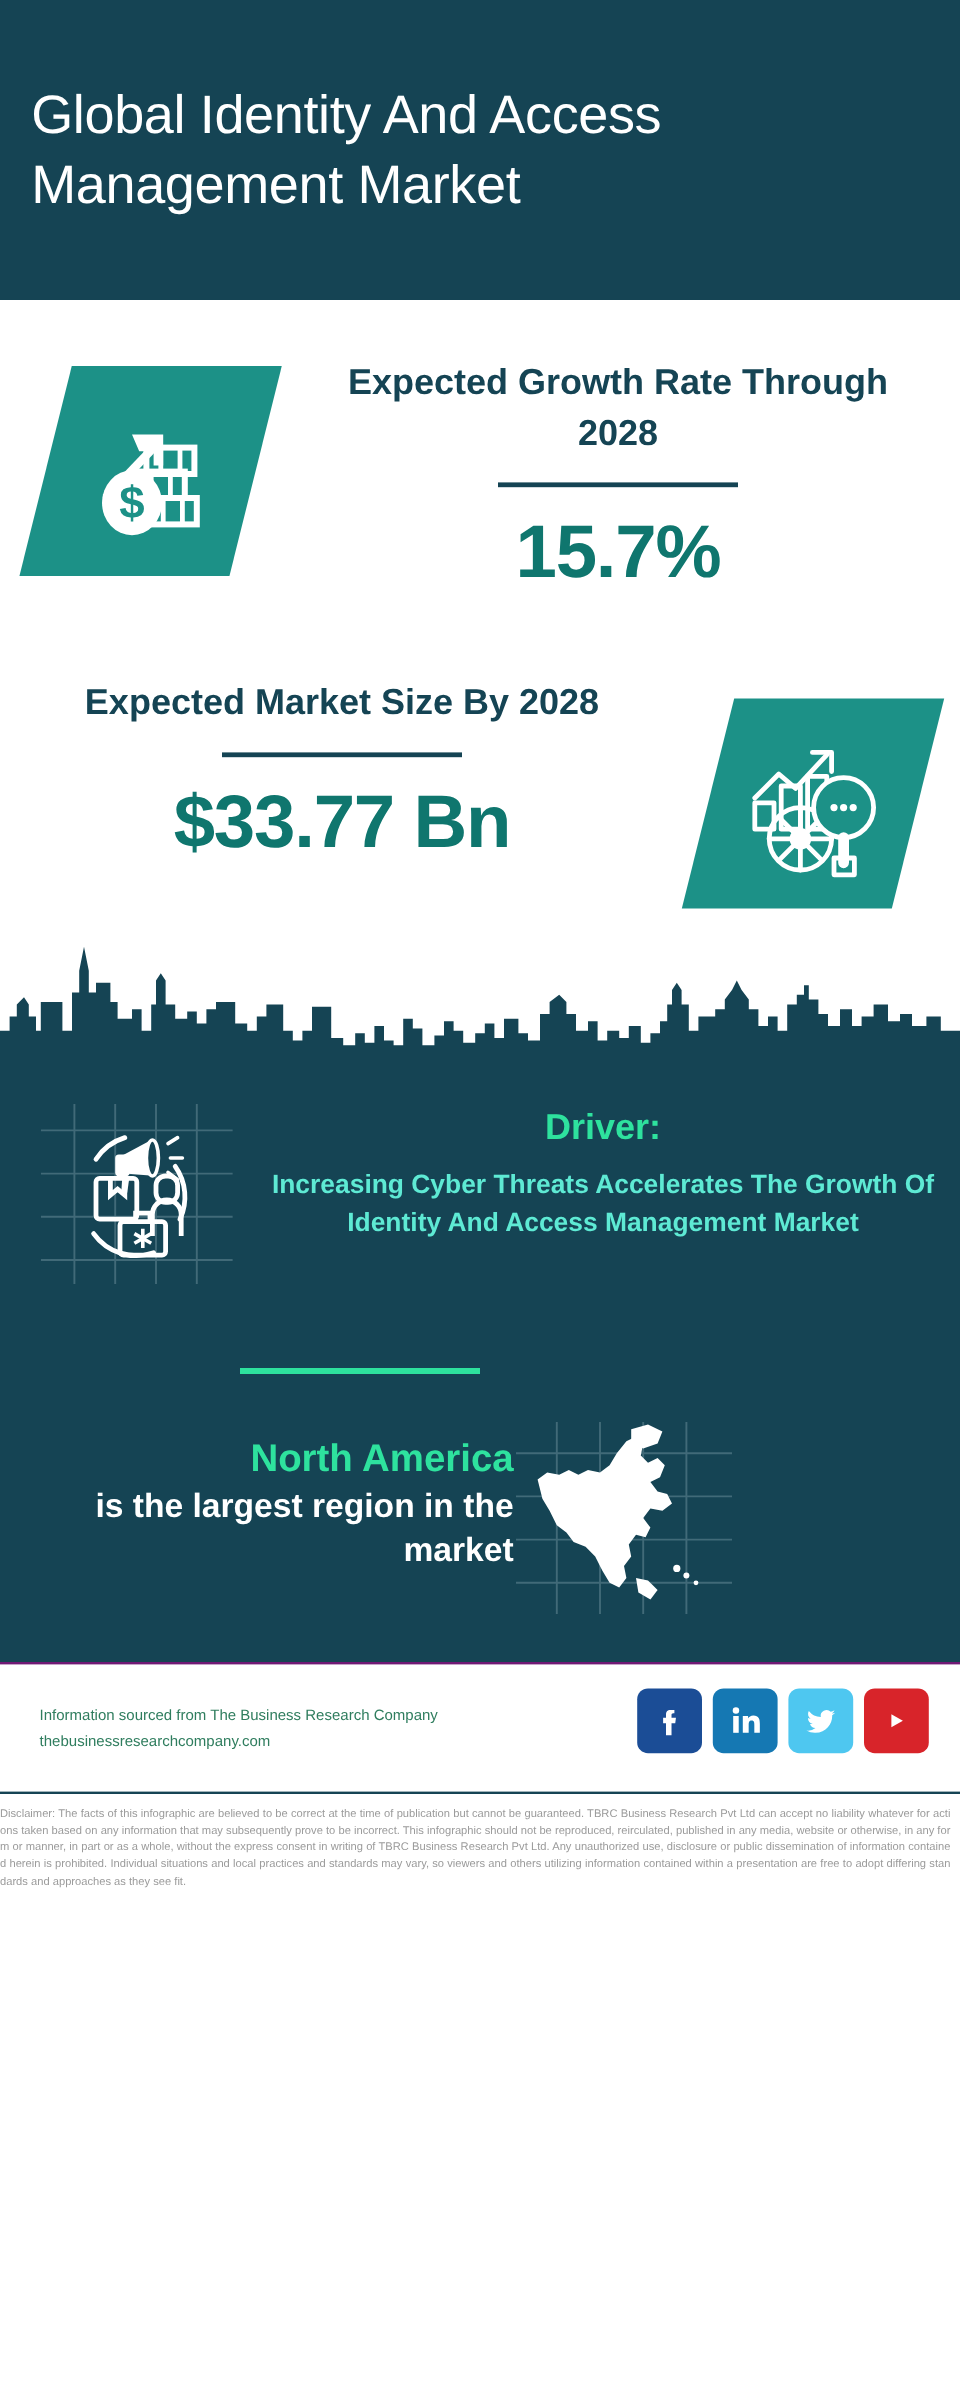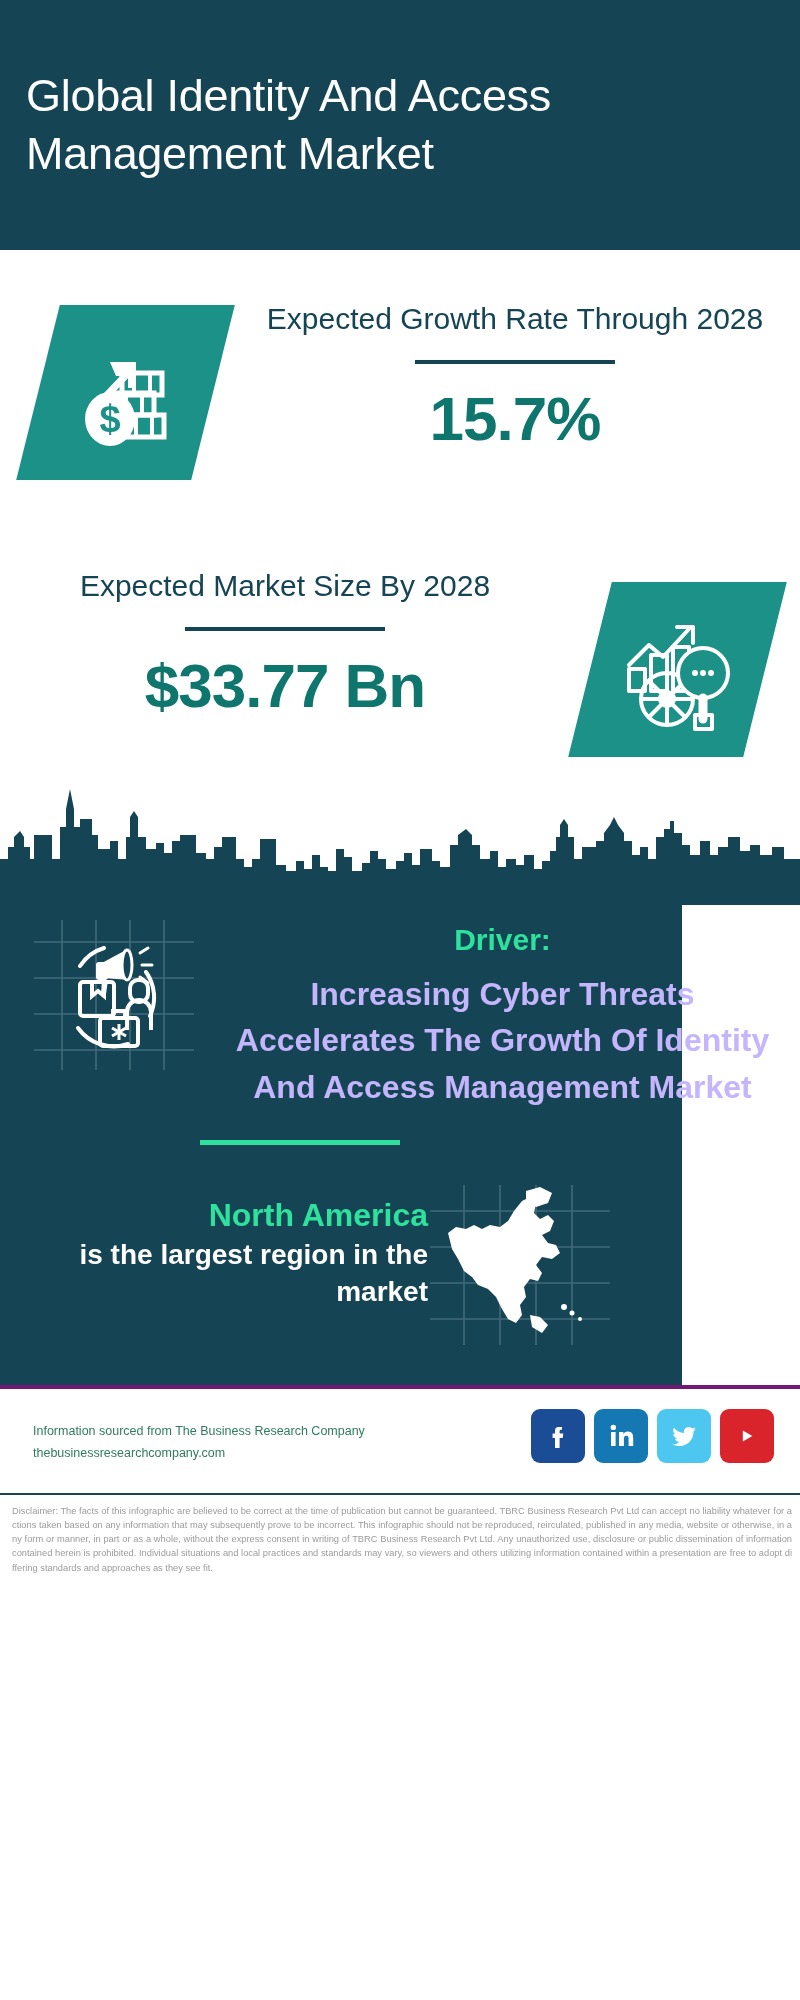--- a/index.html
+++ b/index.html
@@ -61,21 +61,21 @@
   .para1 { left: 38px; top: 55px; width: 175px; height: 175px; }
   .stat1-text {
     position: absolute;
     left: 255px; top: 48px;
     width: 520px;
     text-align: center;
   }
   .stat-label {
     color: #154454;
     font-size: 30px;
-    font-weight: normal;
+    font-weight: bold;
     line-height: 1.42;
   }
   .divider-dark {
     width: 200px; height: 4px;
     background: #154454;
     margin: 19px auto 0 auto;
   }
   .stat-value {
     color: #0f766e;
     font-size: 62px;
@@ -98,21 +98,21 @@
   .skyline {
     position: absolute;
     left: 0; top: 775px;
     width: 800px; height: 130px;
   }
 
   
   .darkbody {
     position: absolute;
     left: 0; top: 895px;
-    width: 682px; height: 490px;
+    width: 800px; height: 490px;
     background: #154454;
   }
 
   
   .driver-icon-wrap {
     position: absolute;
     left: 34px; top: 25px;
     width: 160px; height: 150px;
   }
   .driver-text {
@@ -121,22 +121,22 @@
     width: 555px;
     text-align: center;
   }
   .driver-heading {
     color: #2ee29e;
     font-size: 30px;
     font-weight: bold;
     line-height: 1.3;
   }
   .driver-body {
-    color: #c4b5fd;
-    font-size: 32px;
+    color: #5eead4;
+    font-size: 22px;
     font-weight: bold;
     line-height: 1.45;
     margin-top: 12px;
   }
   .divider-green {
     position: absolute;
     left: 200px; top: 245px;
     width: 200px; height: 5px;
     background: #2ee29e;
   }
@@ -166,21 +166,21 @@
     left: 430px; top: 290px;
     width: 180px; height: 160px;
   }
 
   
   .sourcebar {
     position: absolute;
     left: 0; top: 1385px;
     width: 800px; height: 108px;
     background: #ffffff;
-    border-top: 4px solid #701a75;
+    border-top: 2px solid #701a75;
   }
   .source-text {
     position: absolute;
     left: 33px; top: 32px;
     color: #2f7d5e;
     font-size: 12.5px;
     line-height: 1.75;
   }
   .social-row {
     position: absolute;
@@ -198,21 +198,21 @@
   .tw { background: #4ec7f0; }
   .yt { background: #d8242a; }
 
   
   .disclaimer {
     position: absolute;
     left: 0; top: 1493px;
     width: 800px; height: 507px;
     background: #ffffff;
     border-top: 2px solid #154454;
-    padding: 9px 8px 0 12px;
+    padding: 9px 8px 0 0;
   }
   .disclaimer p {
     color: #9b9b9b;
     font-size: 9.3px;
     line-height: 1.52;
     text-align: justify;
     word-break: break-all;
   }
 </style>
 </head>

